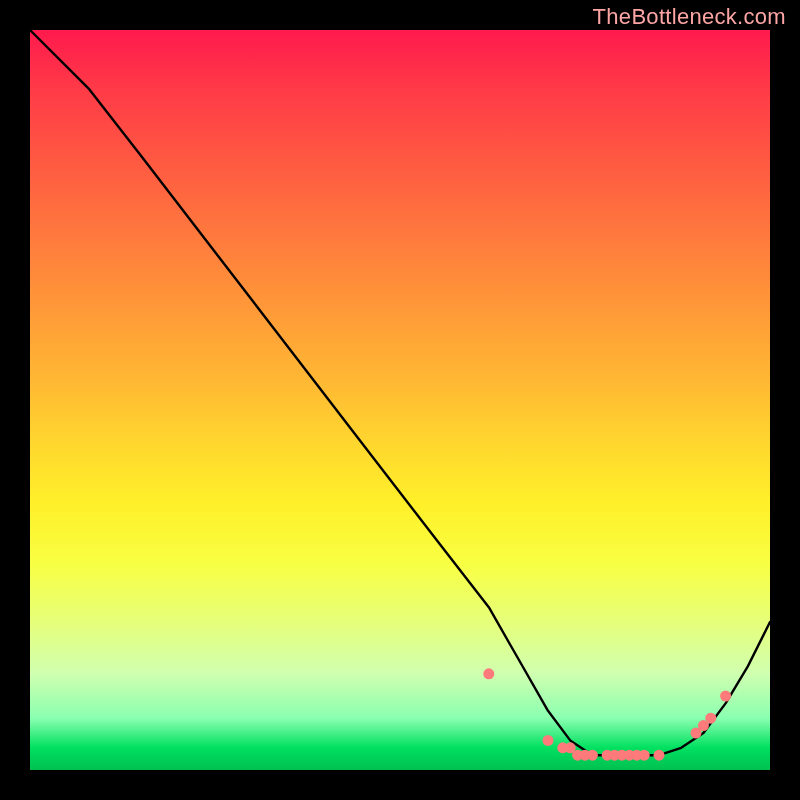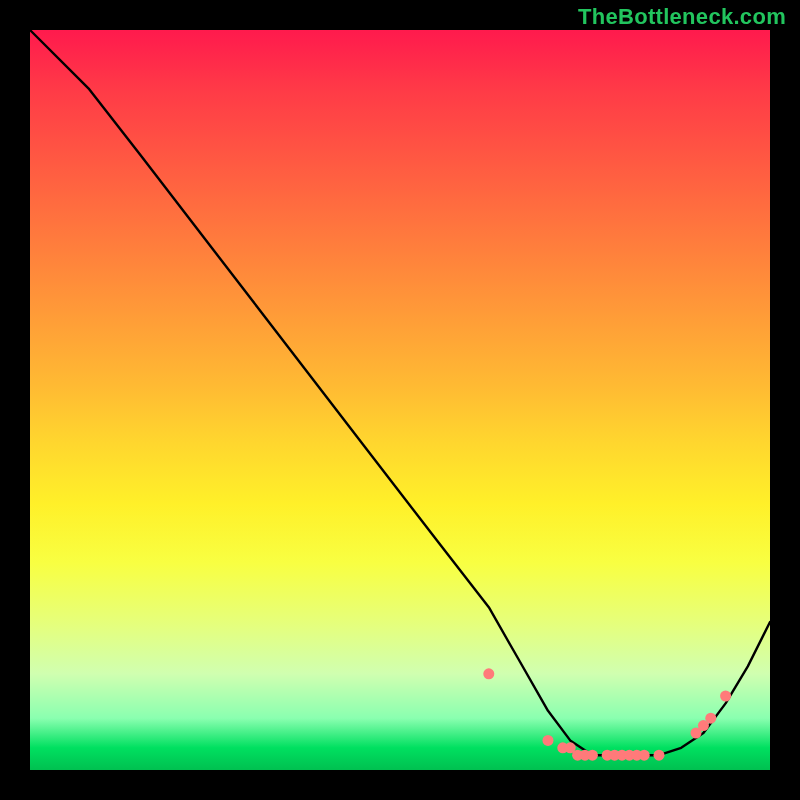--- a/index.html
+++ b/index.html
@@ -14,23 +14,23 @@
   .frame {
     position: relative;
     width: 800px;
     height: 800px;
     background: #000;
   }
   .watermark {
     position: absolute;
     top: 4px;
     right: 14px;
-    color: #22c55e;
+    color: #fca5a5;
     font-size: 22px;
-    font-weight: 700;
+    font-weight: 400;
     letter-spacing: 0.3px;
     z-index: 10;
   }
   .plot-area {
     position: absolute;
     left: 30px;
     top: 30px;
     width: 740px;
     height: 740px;
     background: linear-gradient(

